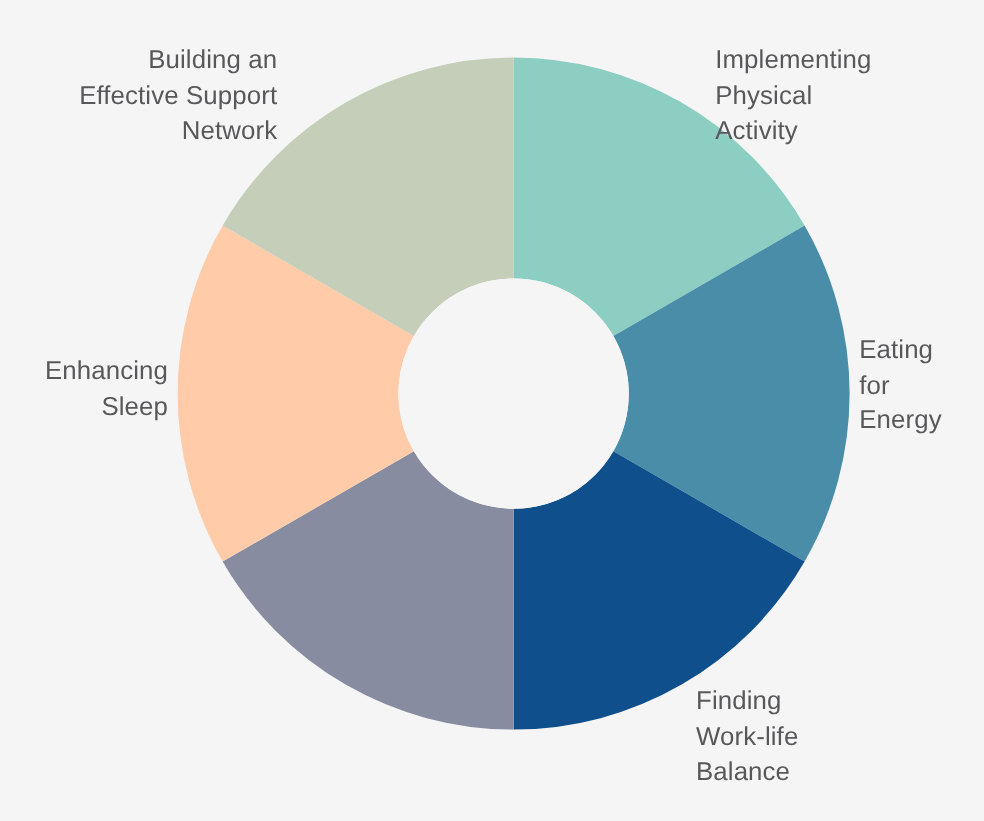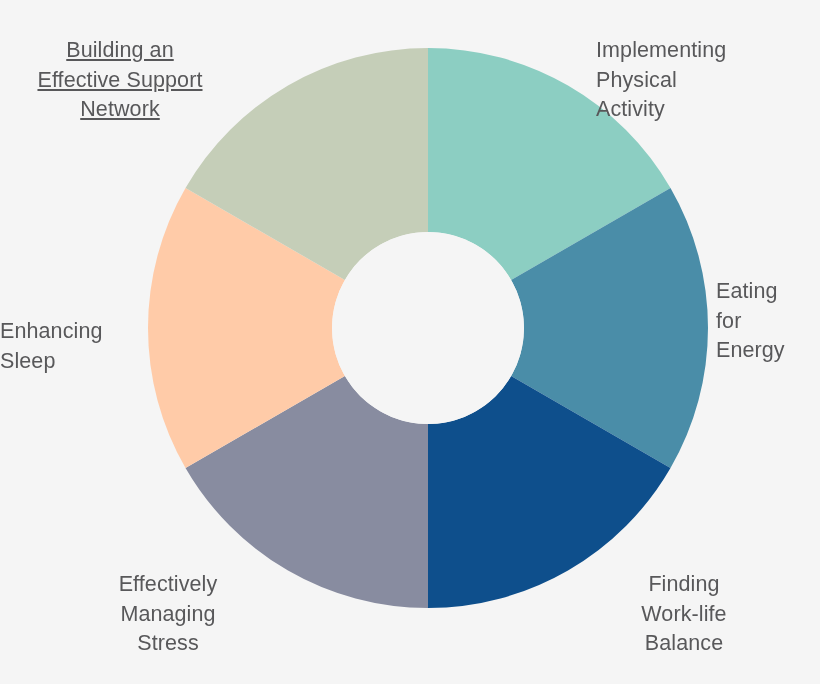--- a/index.html
+++ b/index.html
@@ -45,44 +45,42 @@
     width: 172px;
     text-align: left;
   }
   .lbl-eating-energy {
     left: 716px;
     top: 277px;
     width: 100px;
     text-align: left;
   }
   .lbl-worklife-balance {
-    left: 598px;
+    left: 580px;
     top: 570px;
     width: 172px;
-    text-align: center;
+    text-align: left;
   }
   .lbl-managing-stress {
     left: 78px;
     top: 570px;
     width: 180px;
     text-align: center;
   }
   .lbl-enhancing-sleep {
     left: 0px;
     top: 295px;
     width: 140px;
-    text-align: left;
-    margin-top: 22px;
+    text-align: right;
   }
   .lbl-support-network {
-    left: 20px;
+    left: 31px;
     top: 36px;
     width: 200px;
-    text-align: center;
-    text-decoration: underline;
+    text-align: right;
   }
 </style>
 </head>
 <body>
 
 <div id="chart-root">
 
   <svg id="donut-svg" viewBox="0 0 820 684" xmlns="http://www.w3.org/2000/svg" aria-hidden="true">
     <rect x="0" y="0" width="820" height="684" fill="#f5f5f5"></rect>
     <g id="slices-group">
@@ -105,20 +103,17 @@
 Activity</div>
 
   <div class="chart-label lbl-eating-energy">Eating
 for
 Energy</div>
 
   <div class="chart-label lbl-worklife-balance">Finding
 Work-life
 Balance</div>
 
-  <div class="chart-label lbl-managing-stress">Effectively
-Managing
-Stress</div>
 
   <div class="chart-label lbl-enhancing-sleep">Enhancing
 Sleep</div>
 
 </div>
 
 </body></html>

